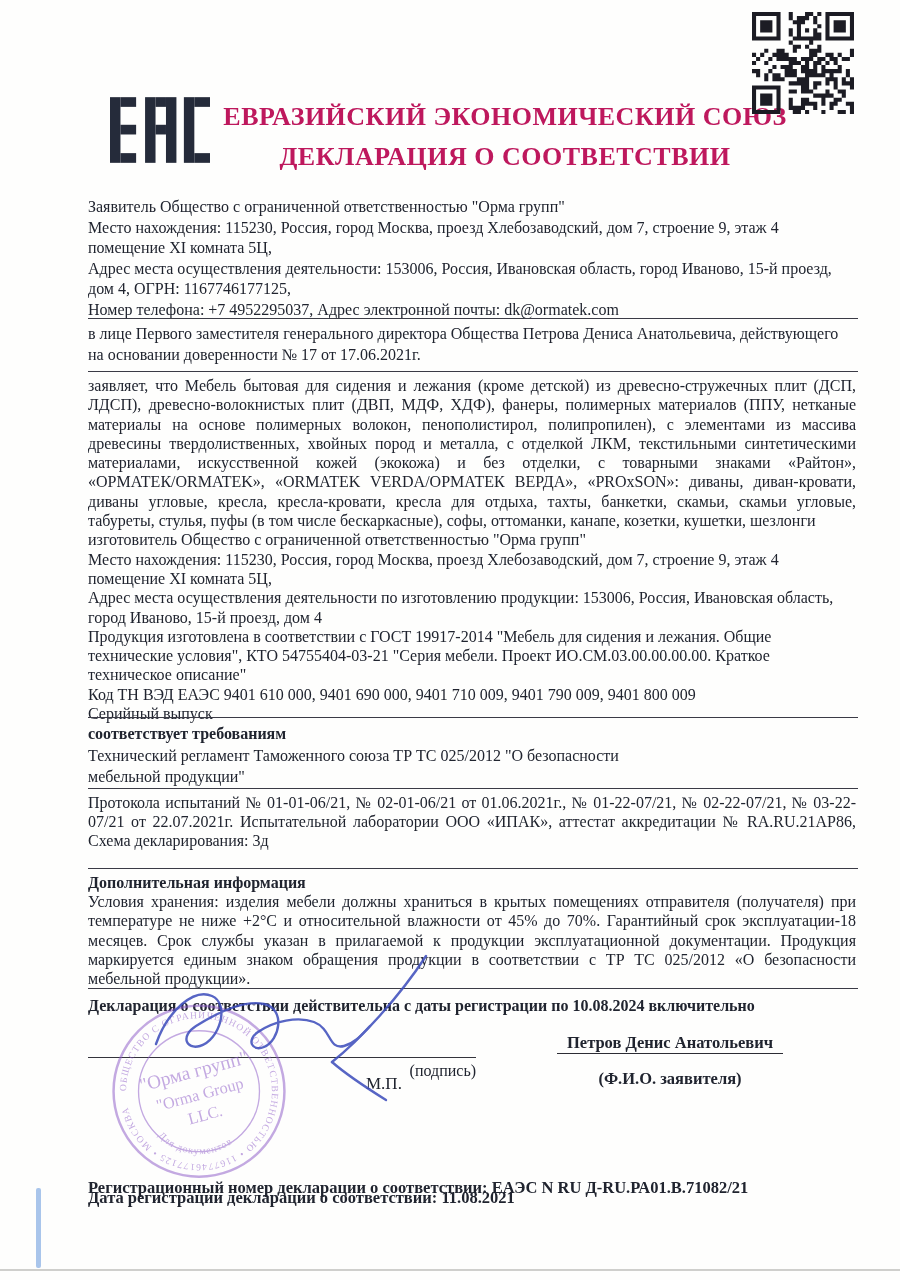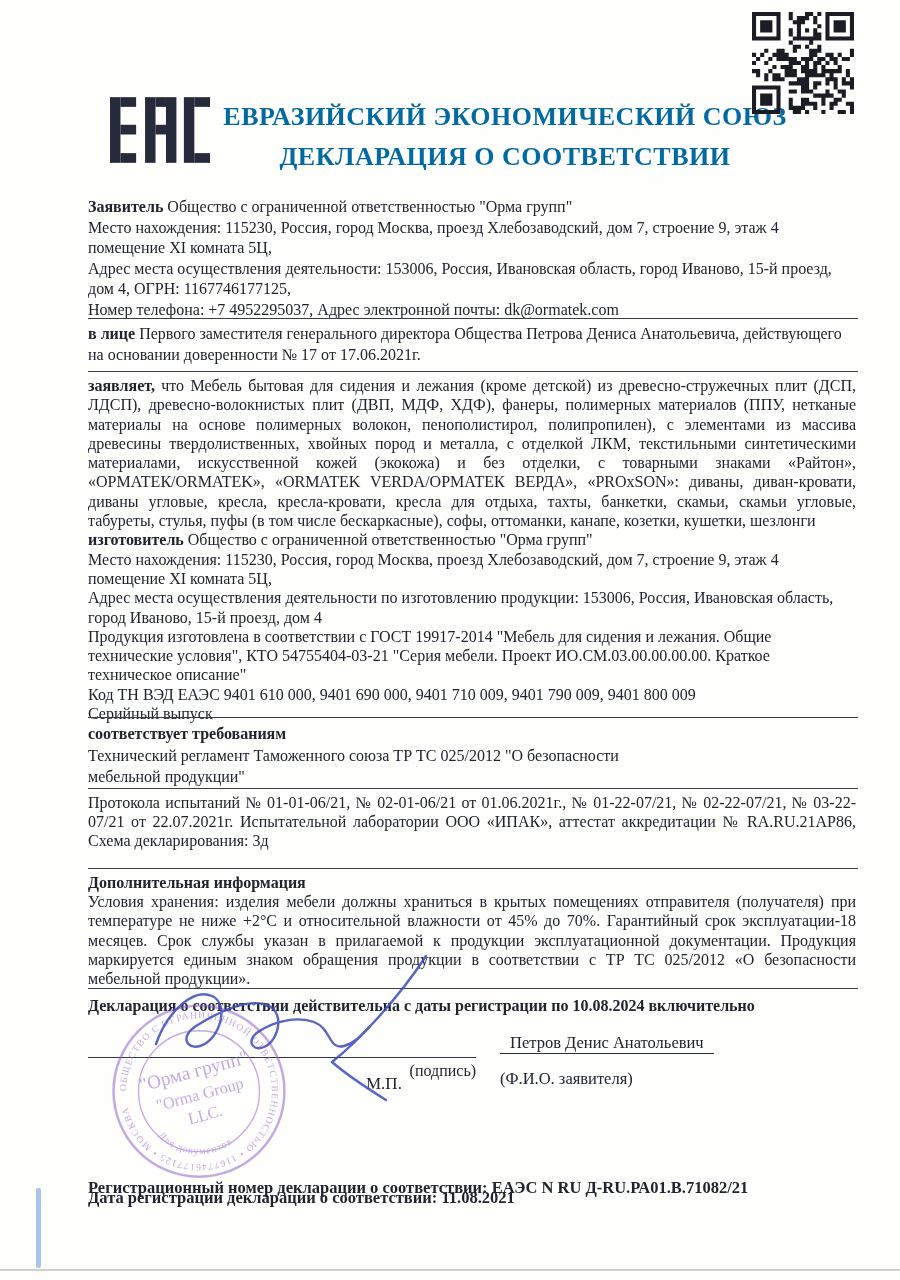--- a/index.html
+++ b/index.html
@@ -4,32 +4,32 @@
 <style>
   html,body { margin:0; padding:0; background:#e8e8e8; }
   .page {
     position:relative; width:900px; height:1280px; margin:0 auto;
     background:#fefefd; overflow:hidden;
     font-family:"Liberation Serif","DejaVu Serif",serif;
     color:#20242f;
   }
   .sec { position:absolute; left:88px; width:768px; font-size:16px; }
   .sec p { margin:0; }
-  .lead { font-weight:bold; }
+  .lead { font-weight:normal; }
   .just { text-align:justify; }
   .bold { font-weight:bold; }
   .rule { position:absolute; left:88px; width:770px; border-top:1.6px solid #3b3b46; }
   .hdr-title { position:absolute; left:205px; top:97px; width:600px; text-align:center;
-    font-weight:bold; font-size:26px; line-height:40px; letter-spacing:0.5px; color:#0369a1; }
+    font-weight:bold; font-size:26px; line-height:40px; letter-spacing:0.5px; color:#be185d; }
   .logo { position:absolute; left:110px; top:86px; }
   .qr { position:absolute; left:752px; top:12px; }
   .sig-line { position:absolute; left:88px; top:1057px; width:388px; border-top:1.6px solid #34343c; }
   .sig-caption { position:absolute; left:88px; top:1062px; width:388px; text-align:right; font-size:16px; }
   .mp { position:absolute; left:366px; top:1074px; font-size:17px; }
-  .signer { position:absolute; left:500px; top:1033px; width:340px; font-size:16.5px; }
+  .signer { position:absolute; left:500px; top:1033px; width:340px; text-align:center; font-size:16.5px;font-weight:bold; }
   .signer .name { border-bottom:1.4px solid #2c2c34; padding:0 10px 1px; }
   .signer .fio { margin-top:16px; }
   .reg { position:absolute; left:88px; width:790px; font-weight:bold; font-size:16.5px; }
   .stamp { position:absolute; left:103px; top:1000px; opacity:0.52; pointer-events:none; }
   .autograph { position:absolute; left:128px; top:948px; opacity:0.88; pointer-events:none; }
   .edge-bottom { position:absolute; left:0; top:1269px; width:900px; height:2px; background:#cfcfcc; }
   .edge-artifact { position:absolute; left:36px; top:1188px; width:5px; height:80px;
     background:#6f9fe0; opacity:0.6; border-radius:2px; }
 </style>
 </head>

